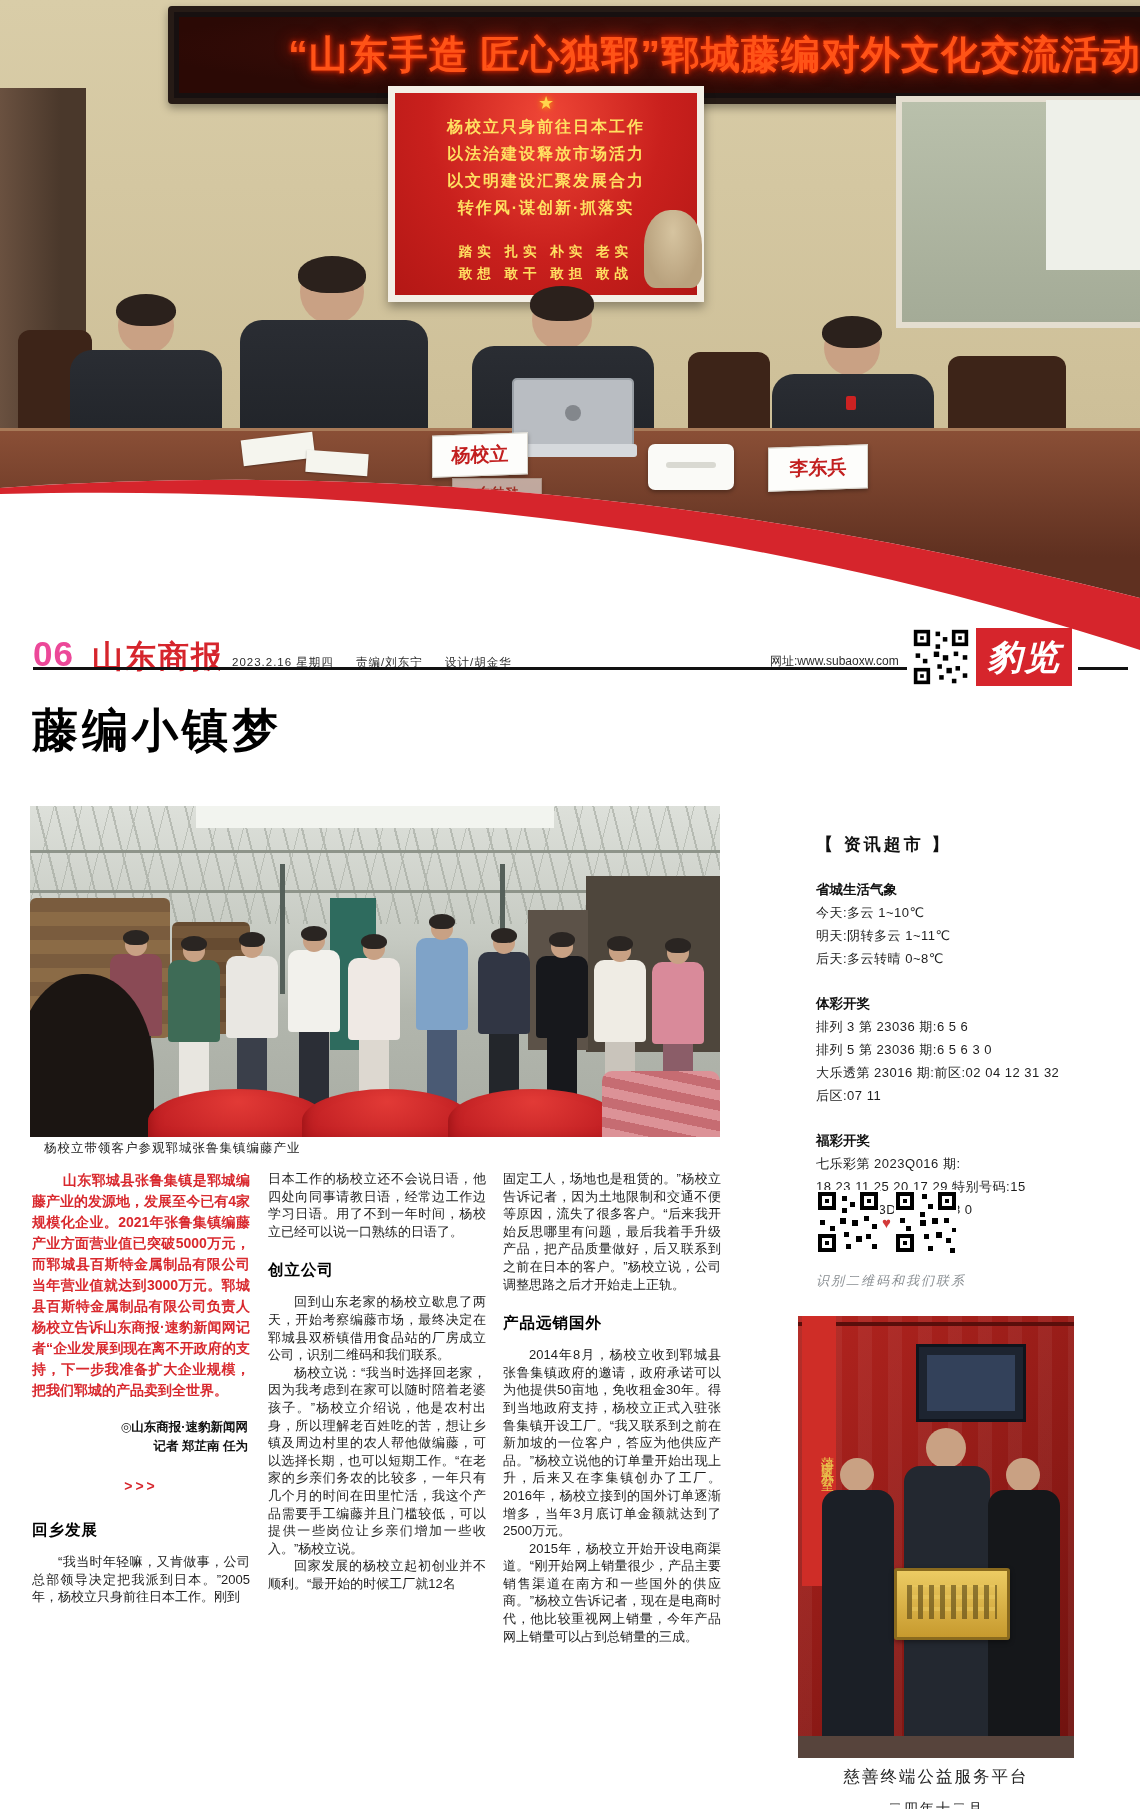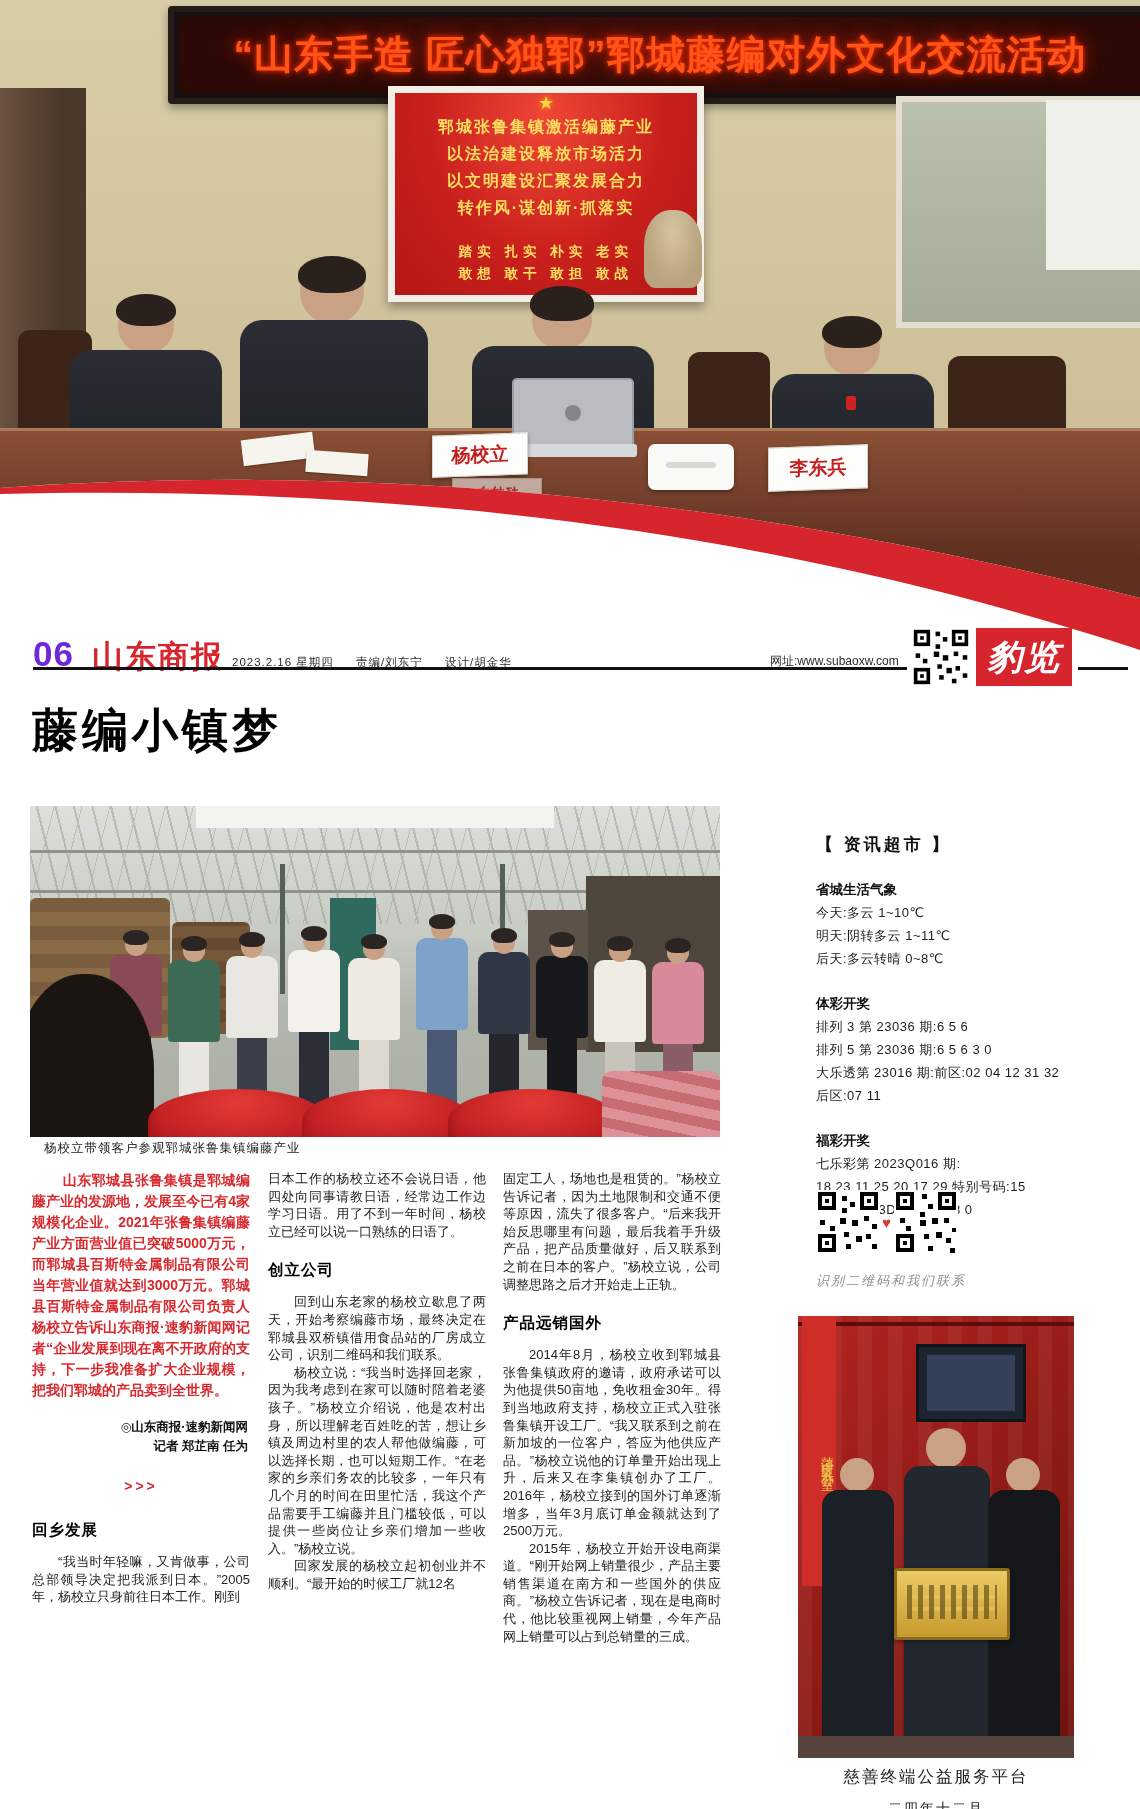--- a/index.html
+++ b/index.html
@@ -5,21 +5,21 @@
   html,body{margin:0;padding:0;background:#fff;}
   .page{position:relative;width:1140px;height:1809px;background:#fff;overflow:hidden;
         font-family:"Liberation Sans","DejaVu Sans",sans-serif;color:#1c1c1c;}
 
   
   .hero{position:absolute;left:0;top:0;width:1140px;height:672px;}
   .hero-photo{position:absolute;inset:0;background:linear-gradient(#d9cda8,#cfc19a 55%,#c4b68f);}
   .led{position:absolute;left:168px;top:6px;width:972px;height:86px;background:#171010;
        border:6px solid #261b16;border-radius:4px;box-shadow:0 4px 8px rgba(0,0,0,.35);}
   .led-screen{position:absolute;inset:5px;background:radial-gradient(ellipse at 50% 40%,#47100a,#2b0905 75%);
-       display:flex;align-items:center;justify-content:center;overflow:hidden;}
+       display:flex;align-items:center;justify-content:flex-end;overflow:hidden;}
   .led-text{color:#ff5317;font-size:39px;font-weight:700;letter-spacing:1px;white-space:nowrap;
        text-shadow:0 0 5px #ff2d00,0 0 16px #d81f00;}
   .door-left{position:absolute;left:0;top:88px;width:86px;height:370px;
        background:linear-gradient(90deg,#6a5140,#4a382b 70%);}
   .window-right{position:absolute;left:896px;top:96px;width:244px;height:220px;
        background:linear-gradient(#b9c0ab,#a4ab97);border:6px solid #e4ded0;}
   .window-bright{position:absolute;left:1046px;top:100px;width:94px;height:170px;background:#eef0e9;}
   .poster{position:absolute;left:388px;top:86px;width:302px;height:202px;background:
        radial-gradient(ellipse at 50% 12%,#ef4636,#c9201d 55%,#b31715);border:7px solid #f3efe6;
        box-shadow:0 5px 10px rgba(0,0,0,.35);text-align:center;}
@@ -44,21 +44,21 @@
   .lap-base{position:absolute;left:505px;top:444px;width:132px;height:13px;background:#d6d9dc;border-radius:3px;}
   .tissue{position:absolute;left:648px;top:444px;width:86px;height:46px;background:#fafaf7;border-radius:7px;
        box-shadow:0 2px 4px rgba(0,0,0,.35);}
   .tissue:after{content:"";position:absolute;left:18px;top:18px;width:50px;height:6px;background:#d9d9d2;border-radius:3px;}
   .namecard{position:absolute;background:#fdfdfb;border:1px solid #d8d5cc;box-shadow:0 2px 4px rgba(0,0,0,.35);
        display:flex;align-items:center;justify-content:center;color:#c21f1f;font-weight:700;}
   .hero-curve{position:absolute;left:0;top:0;}
 
   
   .masthead{position:absolute;left:0;top:626px;width:1140px;height:70px;z-index:5;}
-  .page-no{position:absolute;left:33px;top:8px;font-size:35px;font-weight:800;color:#6d28d9;letter-spacing:1px;}
+  .page-no{position:absolute;left:33px;top:8px;font-size:35px;font-weight:800;color:#ec4899;letter-spacing:1px;}
   .paper-name{position:absolute;left:92px;top:10px;font-size:31px;font-weight:800;color:#d6252c;letter-spacing:2px;}
   .mh-meta{position:absolute;left:232px;top:29px;font-size:11.5px;color:#2c2c2c;letter-spacing:1px;}
   .mh-meta span{margin-right:18px;}
   .mh-site{position:absolute;left:770px;top:27px;font-size:12px;color:#2c2c2c;}
   .mh-qr{position:absolute;left:912px;top:2px;}
   .mh-section{position:absolute;left:976px;top:2px;width:96px;height:58px;background:#d6252c;color:#fff;
        display:flex;align-items:center;justify-content:center;font-size:35px;font-weight:800;
        font-family:"DejaVu Serif","Liberation Serif",serif;font-style:italic;letter-spacing:2px;}
   .mh-rule{position:absolute;left:33px;top:41px;width:874px;height:3px;background:#111;}
   .mh-rule-short{position:absolute;left:1078px;top:41px;width:50px;height:3px;background:#111;}
@@ -153,21 +153,21 @@
         <div class="led-screen">
           <div class="led-text">“山东手造 匠心独郓”郓城藤编对外文化交流活动</div>
         </div>
       </div>
       <div class="door-left"></div>
       <div class="window-right"></div>
       <div class="window-bright"></div>
 
       <div class="poster">
         <div class="poster-star">★</div>
-        <div class="poster-line">郓城张鲁集镇激活编藤产业</div>
+        <div class="poster-line">杨校立只身前往日本工作</div>
         <div class="poster-line">以法治建设释放市场活力</div>
         <div class="poster-line">以文明建设汇聚发展合力</div>
         <div class="poster-line">转作风·谋创新·抓落实</div>
         <div class="poster-small" style="margin-top:20px;">踏实 扎实 朴实 老实</div>
         <div class="poster-small">敢想 敢干 敢担 敢战</div>
       </div>
       <div class="lion"></div>
 
       <div class="chair" style="left:18px;top:330px;width:74px;height:160px;"></div>
       <div class="chair" style="left:688px;top:352px;width:82px;height:130px;"></div>

